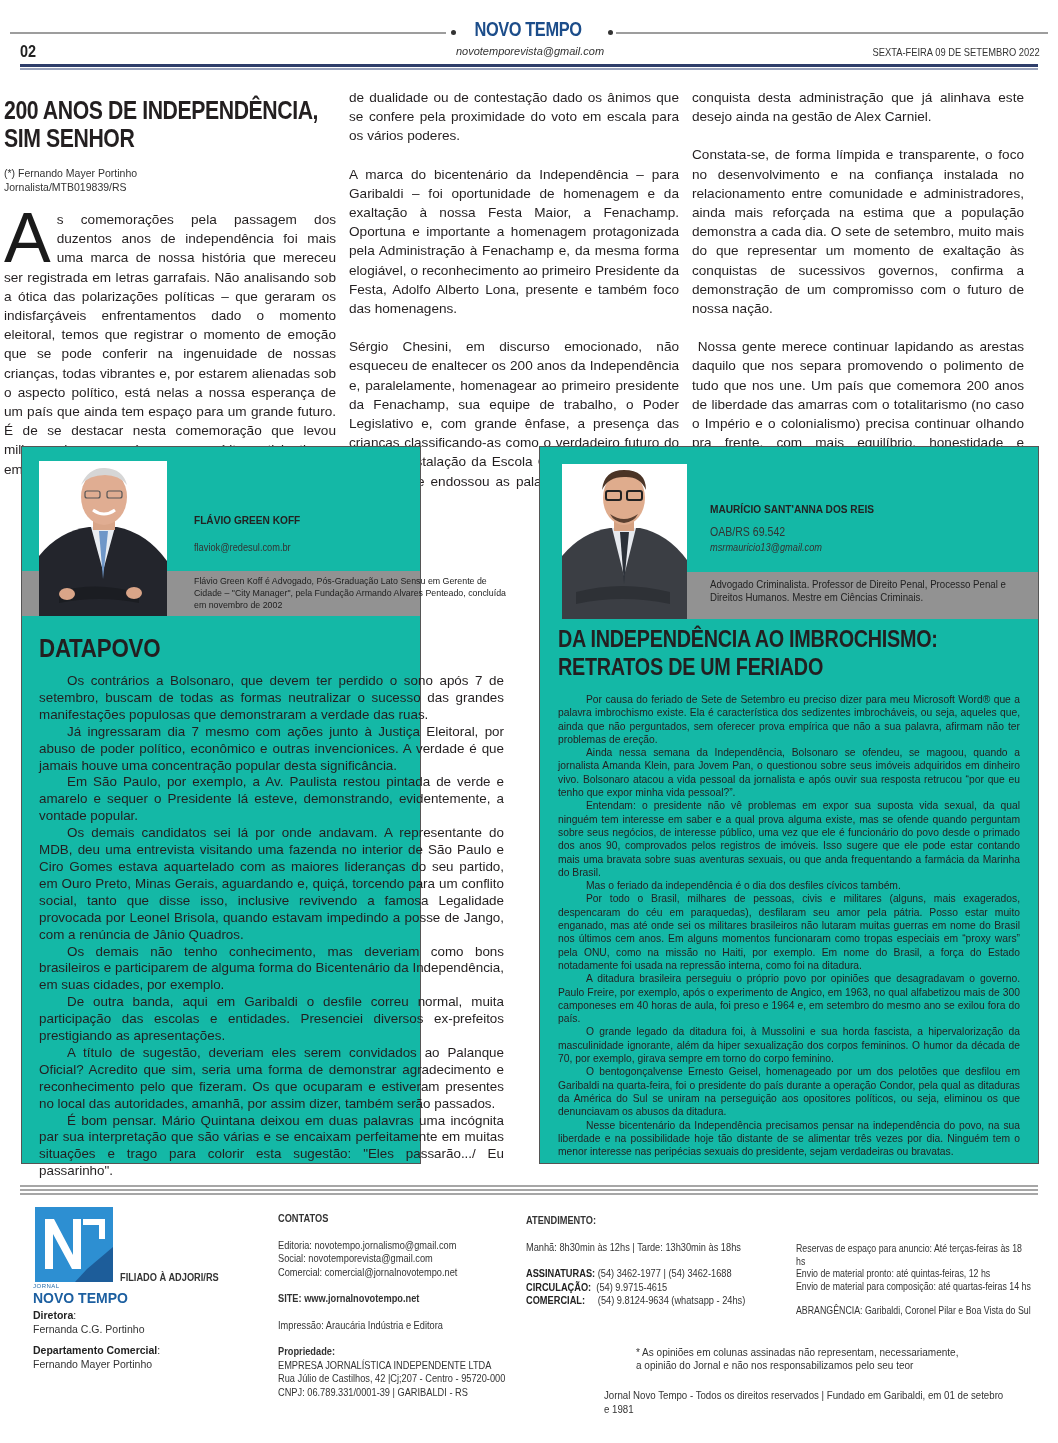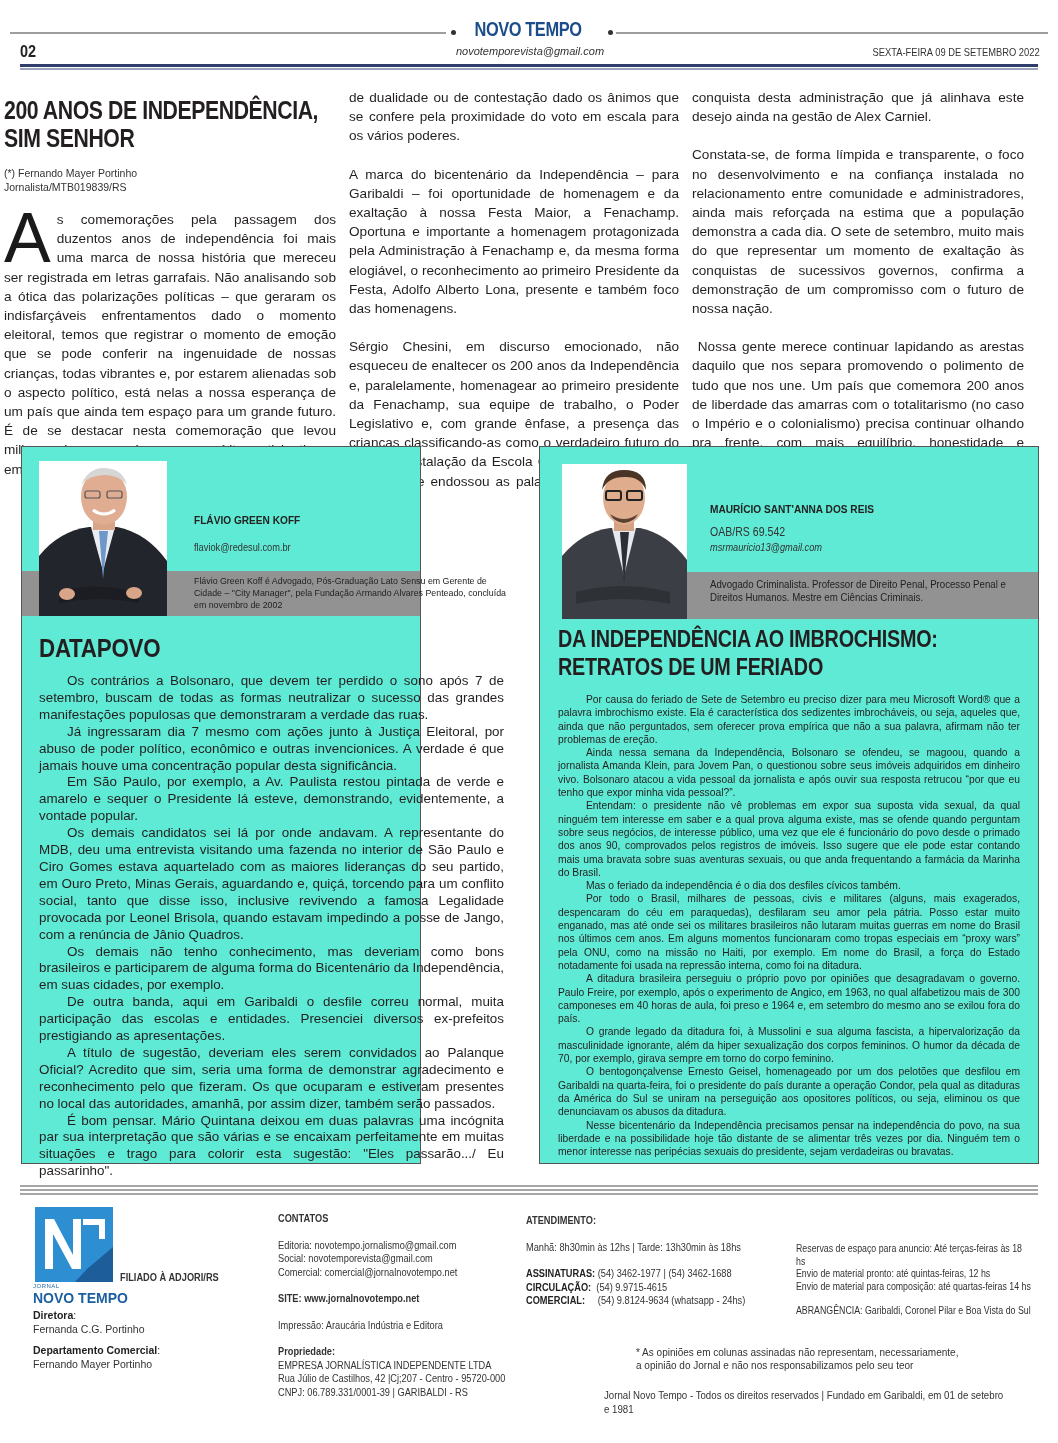--- a/index.html
+++ b/index.html
@@ -25,21 +25,21 @@
   .col { position: absolute; top: 0; font-size: 13.6px; line-height: 19.2px; text-align: justify; color: #231f20; }
   .col p { margin-bottom: 19px; }
   .col1 { left: 0; width: 332px; }
   .col2 { left: 345px; width: 330px; }
   .col3 { left: 688px; width: 332px; }
   .art-title { font-family: "Liberation Sans", sans-serif; font-weight: 700; font-size: 25px; line-height: 28px; color: #231f20; margin-top: 8px; letter-spacing: -0.5px; transform: scaleX(0.85); transform-origin: left; width: 390px; }
   .art-byline { font-size: 10.5px; line-height: 14px; color: #333; margin-top: 14px; margin-bottom: 16px; text-align: left; }
   .dropcap { float: left; font-size: 70px; line-height: 52px; font-weight: 400; margin: 2px 6px 0 0; color: #1a1a1a; }
 
   
-  .box { position: absolute; top: 446px; height: 718px; border: 1.5px solid #555; background: #5eead4; text-decoration: underline; }
+  .box { position: absolute; top: 446px; height: 718px; border: 1.5px solid #555; background: #14b8a6; text-decoration: underline; }
   .box.left { left: 21px; width: 400px; }
   .box.right { left: 539px; width: 500px; }
   .author-area { position: absolute; left: 0; top: 0; width: 100%; height: 170px; }
   .photo { position: absolute; bottom: 0; width: 130px; height: 155px; overflow: hidden; }
   .band { position: absolute; left: 0; right: 0; bottom: 0; height: 46px; background: #929292; }
   .author-name { position: absolute; font-weight: 700; font-size: 11.5px; color: #222; transform: scaleX(0.88); transform-origin: left; }
   .author-sub { position: absolute; font-size: 10.5px; color: #333; }
   .band-text { position: absolute; font-size: 9.6px; line-height: 12px; color: #222; transform: scaleX(0.92); transform-origin: left; }
   .col-title { position: absolute; font-weight: 700; color: #231f20; letter-spacing: -0.3px; transform: scaleX(0.86); transform-origin: left; }
   .col-body { position: absolute; text-align: justify; color: #231f20; }
@@ -158,21 +158,21 @@
     <span>DA INDEPENDÊNCIA AO IMBROCHISMO:</span><br>
     <span>RETRATOS DE UM FERIADO</span>
   </h2>
   <div class="col-body" style="left:18px;top:246px;width:462px;font-size:10.3px;line-height:13.3px;">
     <p>Por causa do feriado de Sete de Setembro eu preciso dizer para meu Microsoft Word® que a palavra imbrochismo existe. Ela é característica dos sedizentes imbrocháveis, ou seja, aqueles que, ainda que não perguntados, sem oferecer prova empírica que não a sua palavra, afirmam não ter problemas de ereção.</p>
     <p>Ainda nessa semana da Independência, Bolsonaro se ofendeu, se magoou, quando a jornalista Amanda Klein, para Jovem Pan, o questionou sobre seus imóveis adquiridos em dinheiro vivo. Bolsonaro atacou a vida pessoal da jornalista e após ouvir sua resposta retrucou “por que eu tenho que expor minha vida pessoal?”.</p>
     <p>Entendam: o presidente não vê problemas em expor sua suposta vida sexual, da qual ninguém tem interesse em saber e a qual prova alguma existe, mas se ofende quando perguntam sobre seus negócios, de interesse público, uma vez que ele é funcionário do povo desde o primado dos anos 90, comprovados pelos registros de imóveis. Isso sugere que ele pode estar contando mais uma bravata sobre suas aventuras sexuais, ou que anda frequentando a farmácia da Marinha do Brasil.</p>
     <p>Mas o feriado da independência é o dia dos desfiles cívicos também.</p>
     <p>Por todo o Brasil, milhares de pessoas, civis e militares (alguns, mais exagerados, despencaram do céu em paraquedas), desfilaram seu amor pela pátria. Posso estar muito enganado, mas até onde sei os militares brasileiros não lutaram muitas guerras em nome do Brasil nos últimos cem anos. Em alguns momentos funcionaram como tropas especiais em “proxy wars” pela ONU, como na missão no Haiti, por exemplo. Em nome do Brasil, a força do Estado notadamente foi usada na repressão interna, como foi na ditadura.</p>
     <p>A ditadura brasileira perseguiu o próprio povo por opiniões que desagradavam o governo. Paulo Freire, por exemplo, após o experimento de Angico, em 1963, no qual alfabetizou mais de 300 camponeses em 40 horas de aula, foi preso e 1964 e, em setembro do mesmo ano se exilou fora do país.</p>
-    <p>O grande legado da ditadura foi, à Mussolini e sua alguma fascista, a hipervalorização da masculinidade ignorante, além da hiper sexualização dos corpos femininos. O humor da década de 70, por exemplo, girava sempre em torno do corpo feminino.</p>
+    <p>O grande legado da ditadura foi, à Mussolini e sua horda fascista, a hipervalorização da masculinidade ignorante, além da hiper sexualização dos corpos femininos. O humor da década de 70, por exemplo, girava sempre em torno do corpo feminino.</p>
     <p>O bentogonçalvense Ernesto Geisel, homenageado por um dos pelotões que desfilou em Garibaldi na quarta-feira, foi o presidente do país durante a operação Condor, pela qual as ditaduras da América do Sul se uniram na perseguição aos opositores políticos, ou seja, eliminou os que denunciavam os abusos da ditadura.</p>
     <p>Nesse bicentenário da Independência precisamos pensar na independência do povo, na sua liberdade e na possibilidade hoje tão distante de se alimentar três vezes por dia. Ninguém tem o menor interesse nas peripécias sexuais do presidente, sejam verdadeiras ou bravatas.</p>
   </div>
 </section>
 
 <div class="foot-rule" style="top:1185px;"></div>
 <div class="foot-rule" style="top:1189px;"></div>
 <div class="foot-rule" style="top:1193px;"></div>
 
 <footer>

